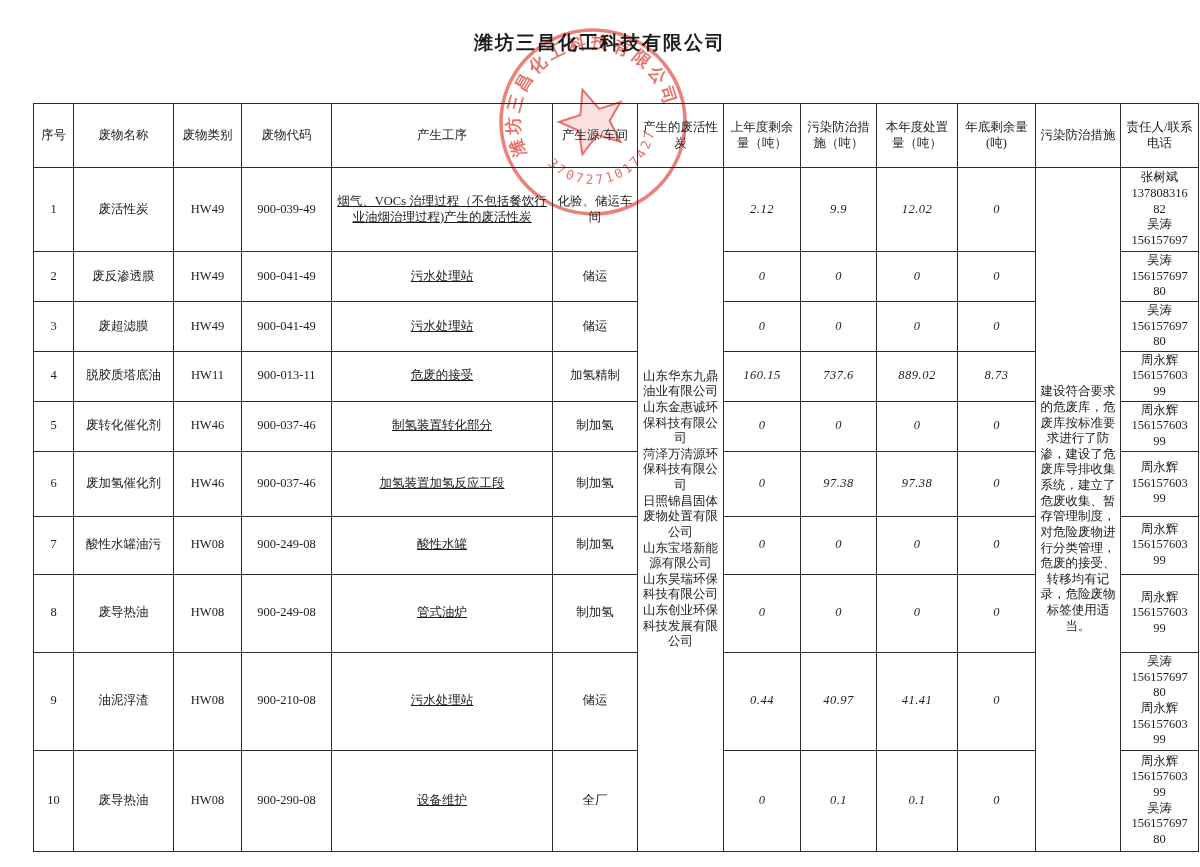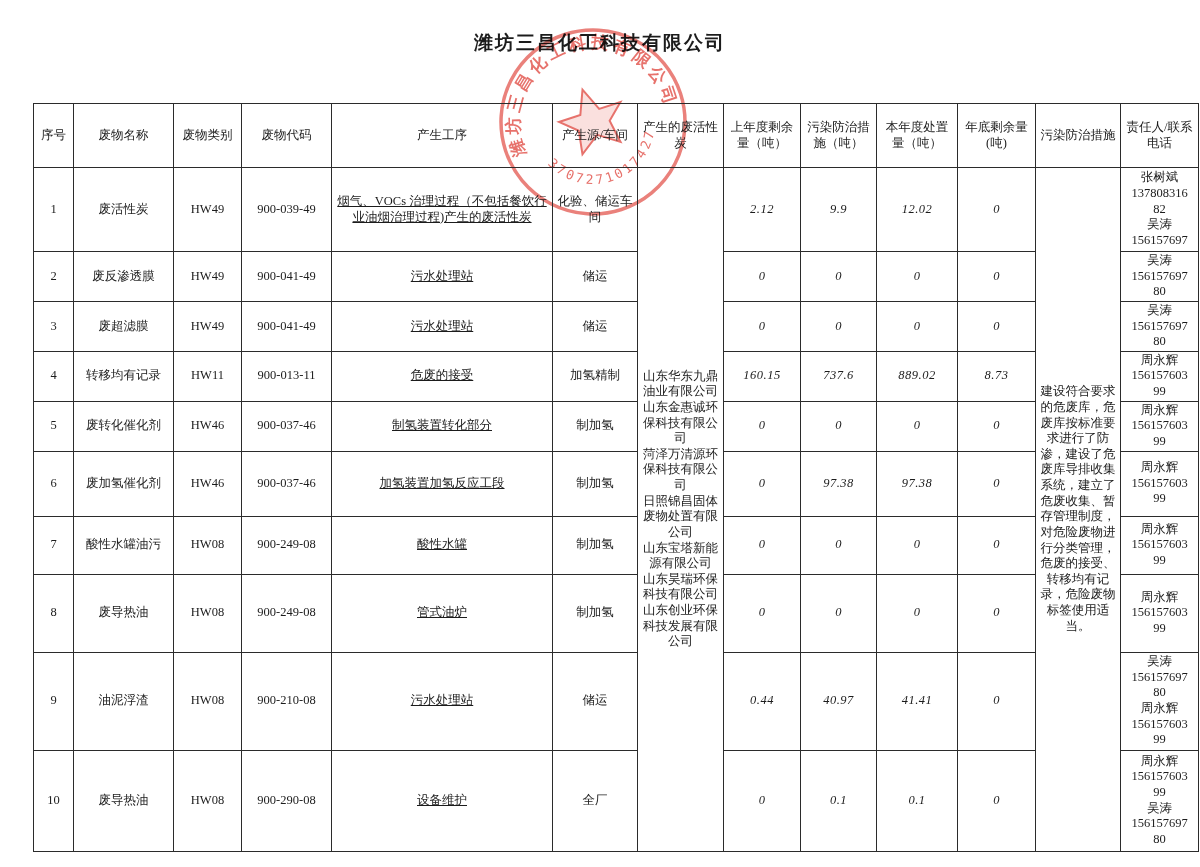--- a/index.html
+++ b/index.html
@@ -158,21 +158,21 @@
         <td class="num">0</td>
         <td class="num">0</td>
         <td class="num">0</td>
         <td class="contact">吴涛
 156157697
 80</td>
       </tr>
 
       <tr class="r4">
         <td>4</td>
-        <td>转移均有记录</td>
+        <td>脱胶质塔底油</td>
         <td>HW11</td>
         <td>900-013-11</td>
         <td class="proc">危废的接受</td>
         <td>加氢精制</td>
         <td class="num">160.15</td>
         <td class="num">737.6</td>
         <td class="num">889.02</td>
         <td class="num">8.73</td>
         <td class="contact">周永辉
 156157603

